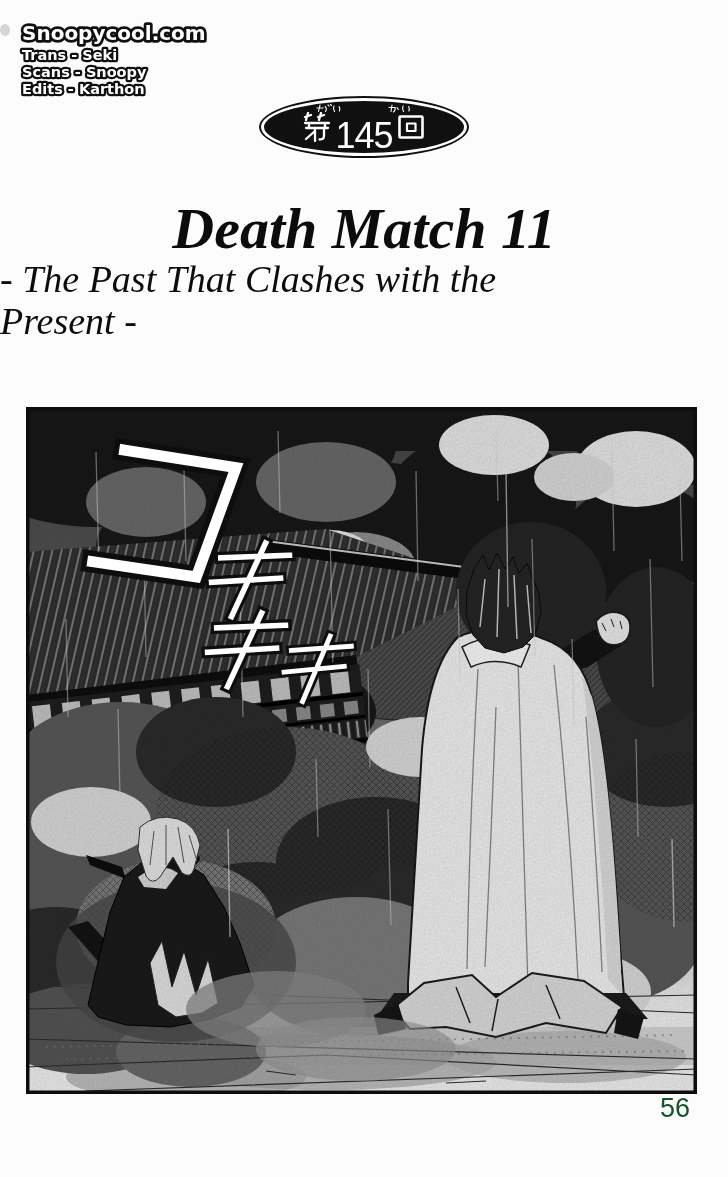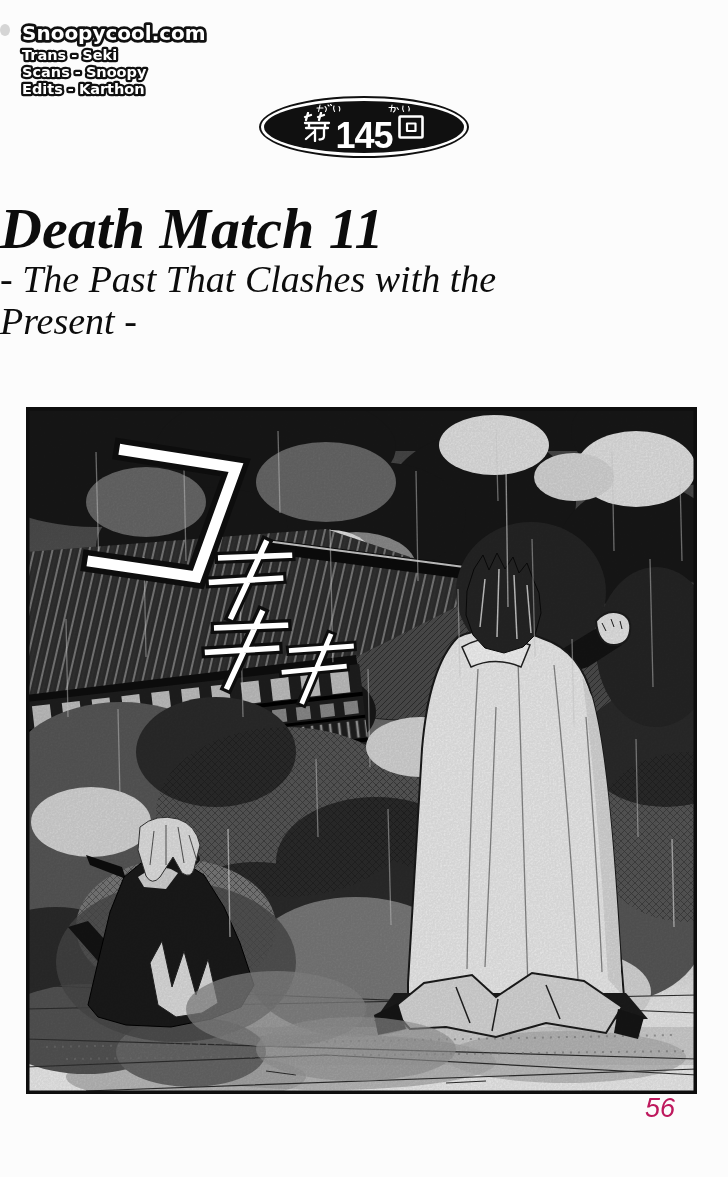--- a/index.html
+++ b/index.html
@@ -13,45 +13,45 @@
   .chapter-badge{
     position:absolute;left:50%;top:96px;transform:translateX(-50%);
     width:200px;height:52px;border:2px solid #101010;border-radius:50%;
     background:#fff;padding:3px;box-sizing:content-box;
   }
   .badge-inner{
     width:100%;height:100%;background:#101010;border-radius:50%;
     position:relative;display:flex;align-items:center;justify-content:center;gap:3px;
   }
   .badge-number{
-    color:#fff;font-weight:bold;font-size:36px;line-height:1;
+    color:#fff;font-weight:normal;font-size:36px;line-height:1;
     letter-spacing:-1px;margin-top:18px;font-family:"Liberation Sans", sans-serif;
   }
   .furi{position:absolute;top:3px;}
   .furi.dai{left:52px;}
   .furi.kai{right:50px;}
   .page-title{
-    position:absolute;left:0;top:160px;width:728px;text-align:left;
+    position:absolute;left:0;top:160px;width:728px;text-align:center;
     font-family:"Liberation Serif", serif;font-style:italic;font-weight:bold;
     font-size:58px;line-height:60px;letter-spacing:0px;color:#0c0c0c;
   }
   .page-subtitle{
     position:absolute;left:0;top:226px;width:583px;
     font-family:"Liberation Serif", serif;font-style:italic;font-weight:normal;
     font-size:38px;line-height:42px;color:#0c0c0c;
   }
   .manga-panel{
     position:absolute;left:26px;top:407px;width:671px;height:687px;
     background:#555;
   }
   .manga-panel svg{display:block;width:100%;height:100%;}
   .page-number{
-    position:absolute;left:630px;top:1093px;width:60px;text-align:center;
-    font-family:"Liberation Sans", sans-serif;font-style:italic;
-    font-size:27px;color:#be185d;
+    position:absolute;left:630px;top:1093px;width:60px;text-align:right;
+    font-family:"Liberation Sans", sans-serif;
+    font-size:27px;color:#14532d;
   }
   
   .c1{fill:#181818}.c2{fill:#4e4e4e}.c3{fill:#6b6b6b}.c4{fill:#8f8f8f}
   .c5{fill:#e9e9e9}.c6{fill:#2c2c2c}.c7{fill:#5a5a5a}.c8{fill:#7d7d7d}.c9{fill:#dcdcdc}
   .fold{fill:none;stroke:#8a8a8a;stroke-width:1.3}
   .pl{stroke:#2e2e2e;stroke-width:1.2;fill:none}
   .sfb{fill:none;stroke:#0d0d0d;stroke-linecap:square;stroke-linejoin:miter}
   .sfw{fill:none;stroke:#ffffff;stroke-linecap:square;stroke-linejoin:miter}
   .kglyph{stroke:#fff;fill:none;stroke-linecap:round;stroke-linejoin:round}
 </style>

